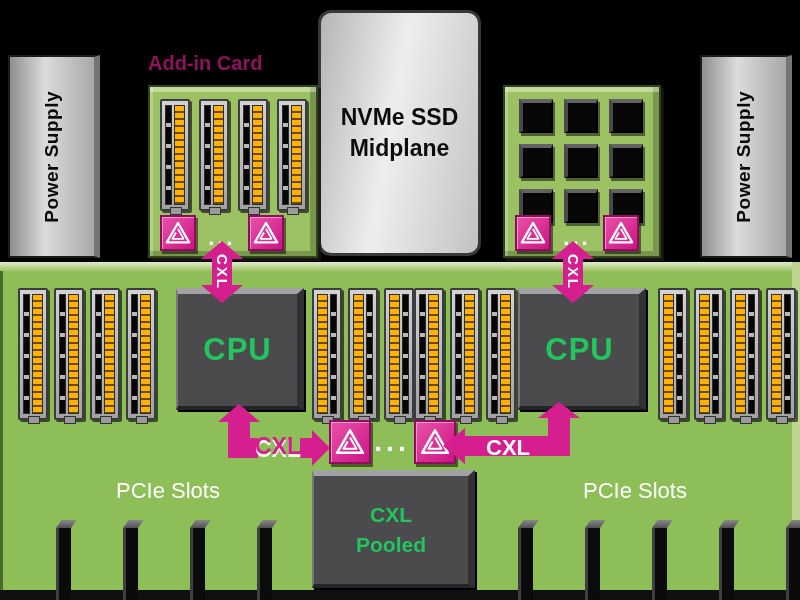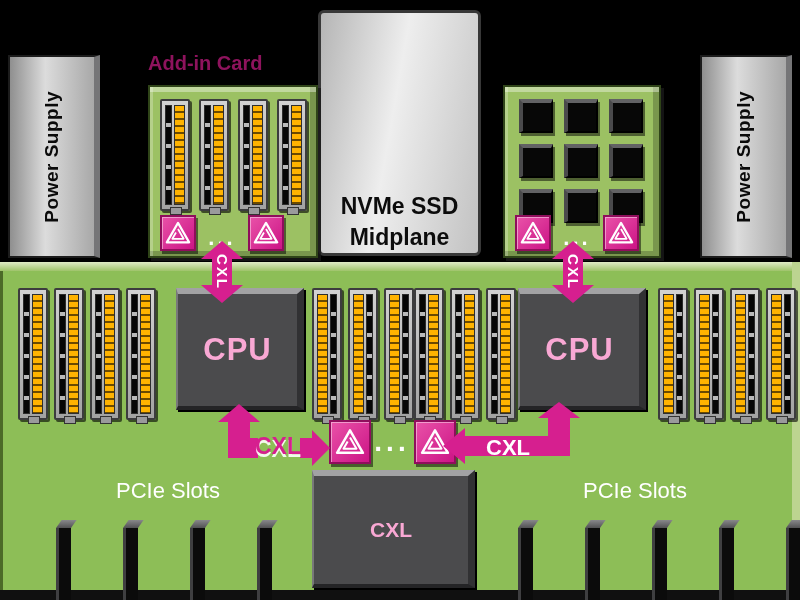--- a/index.html
+++ b/index.html
@@ -7,22 +7,22 @@
          font-family:"Liberation Sans",sans-serif;}
   .abs{position:absolute;}
 
   
   .psu{background:linear-gradient(90deg,#8f8f8f,#dcdcdc 42%,#a8a8a8);
        border:2px solid #1c1c1c;border-right:6px solid #757577;box-sizing:border-box;
        display:flex;align-items:center;justify-content:center;}
   .psu span{writing-mode:vertical-rl;transform:rotate(180deg);font-weight:bold;
             font-size:19px;color:#0a0a0a;letter-spacing:.5px;}
   .nvme{background:linear-gradient(100deg,#b5b5b5,#eeeeee 45%,#c2c2c2);
-        border:3px solid #383838;border-radius:6px;box-sizing:border-box;
-        display:flex;flex-direction:column;align-items:center;justify-content:flex-end;
+        border:3px solid #383838;border-radius:13px;box-sizing:border-box;
+        display:flex;flex-direction:column;align-items:center;justify-content:center;
         font-weight:bold;font-size:23px;color:#0c0c0c;line-height:1.35;text-align:center;}
 
   
   .card{background:#9cc163;border:2px solid #2f4418;box-sizing:border-box;z-index:4;
         box-shadow:inset 0 5px 0 rgba(255,255,255,.38),
                    inset 3px 0 0 rgba(255,255,255,.25),
                    inset -6px -5px 0 rgba(0,0,0,.22),
                    3px 3px 0 rgba(25,25,25,.8);}
   .board{left:0;top:262px;width:800px;height:338px;background:#8dbe57;z-index:1;
          box-shadow:inset 3px 0 0 #4c6a28;}
@@ -47,21 +47,21 @@
                margin-left:-5px;background:#9a9a9c;border:1px solid #333;}
   .d-chips{flex:1;border:1px solid #2c2c2c;
            background:repeating-linear-gradient(180deg,#060606 0 17px,#b9b9b9 17px 21px);}
   .d-pins{width:9px;border:1px solid #2e2e2e;
           background:repeating-linear-gradient(180deg,#ffb300 0 5px,#6b4a00 5px 7px);}
   .mirror .dimm{flex-direction:row-reverse;}
   .h-main .dimm{height:132px;}
   .h-card .dimm{height:112px;}
 
   
-  .box3d{box-sizing:border-box;background:#4b4b4d;color:#f9a8d4;font-weight:bold;
+  .box3d{box-sizing:border-box;background:#4b4b4d;color:#22c55e;font-weight:bold;
          border-top:6px solid #a2a2a4;border-left:2px solid #78787a;
          border-right:7px solid #313133;border-bottom:4px solid #242426;
          box-shadow:2px 2px 0 #000;display:flex;align-items:center;justify-content:center;
          text-align:center;z-index:3;}
   .cpu{font-size:31px;letter-spacing:1px;}
   .pooled{font-size:21px;line-height:1.45;z-index:3;}
   .acc-grid{display:grid;grid-template-columns:repeat(3,34px);gap:11px;z-index:4;}
   .acc-chip{box-sizing:border-box;width:34px;height:34px;background:#070707;
             border-top:4px solid #626264;border-left:4px solid #4a4a4c;
             border-right:2px solid #000;border-bottom:2px solid #000;
@@ -301,16 +301,17 @@
       <div class="slot"></div>
       <div class="slot"></div>
       <div class="slot"></div>
       <div class="slot"></div>
       <div class="slot"></div>
     </div>
 
   <div class="abs box3d pooled" style="left:312px;top:470px;width:163px;height:118px;">
     <div>
       <div>CXL</div>
+      <div>Pooled</div>
     </div>
   </div>
 
 </div>
 
 </body></html>

